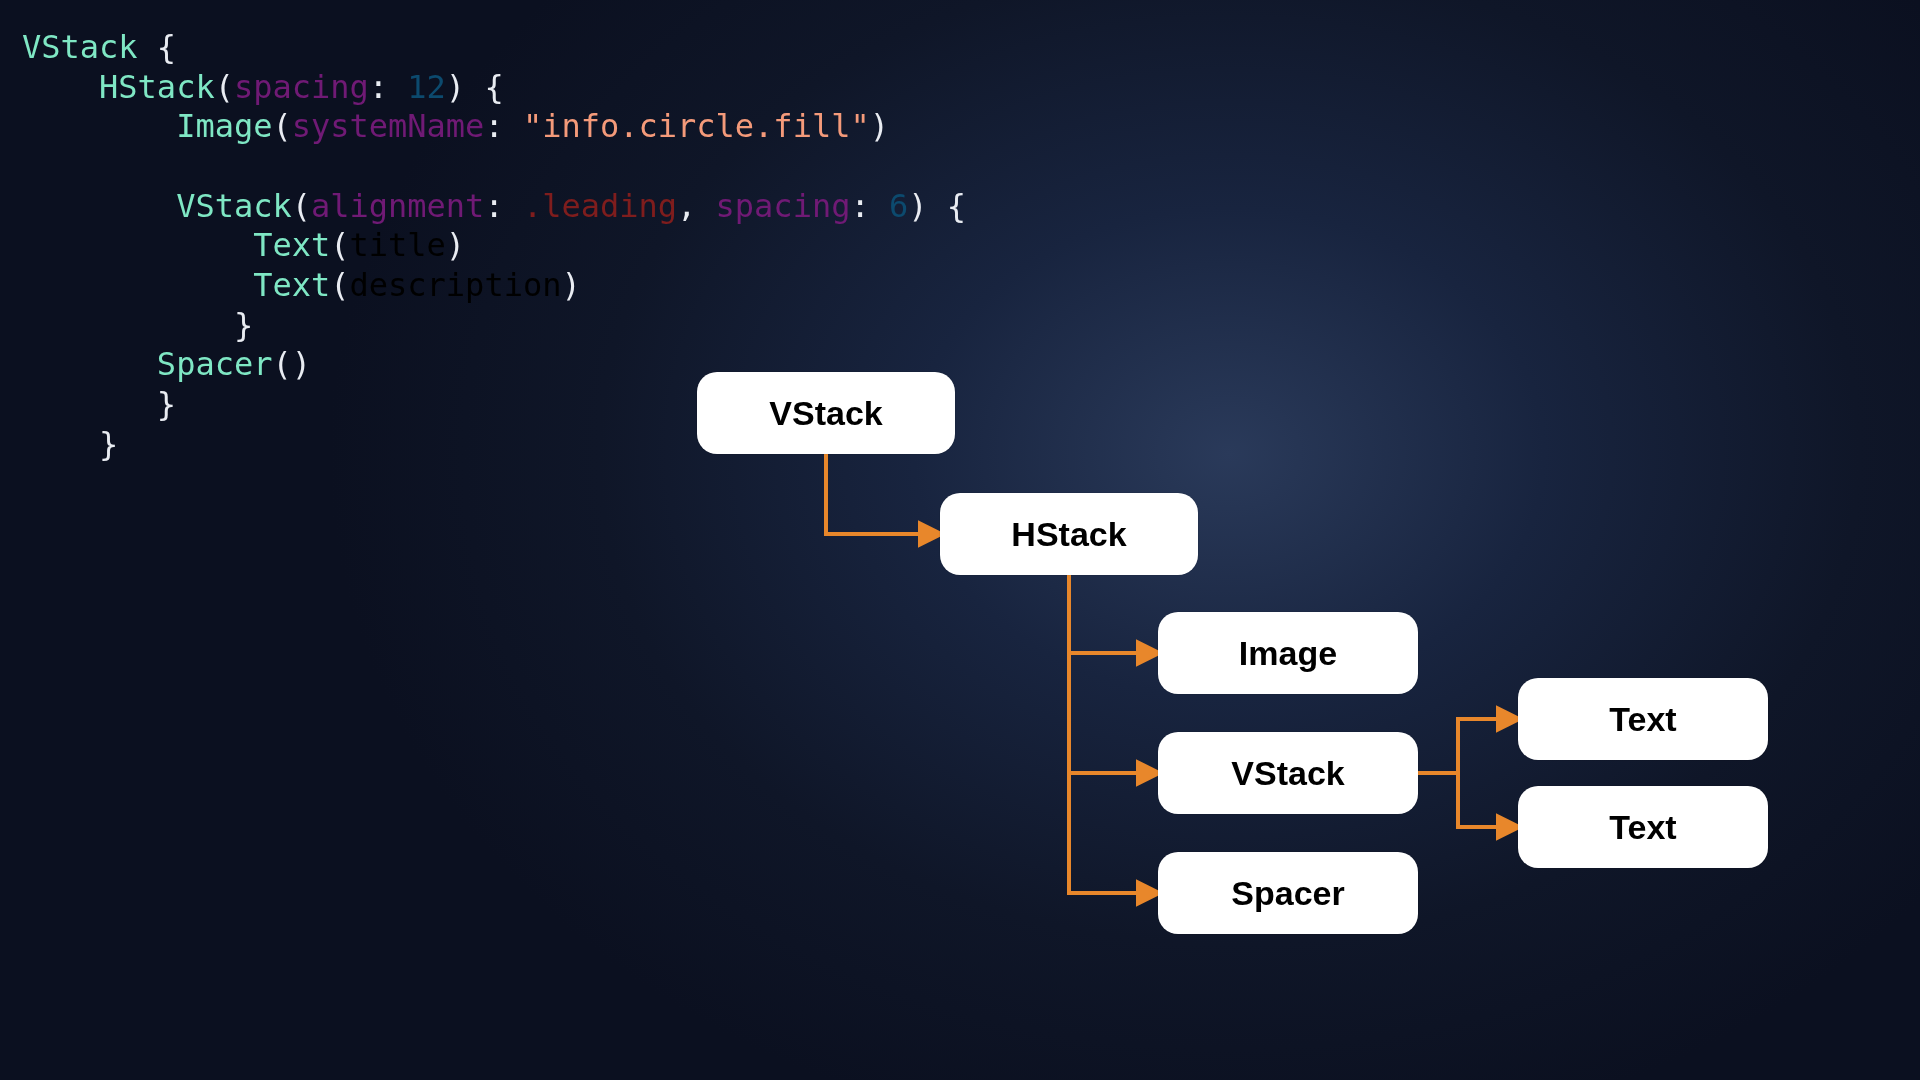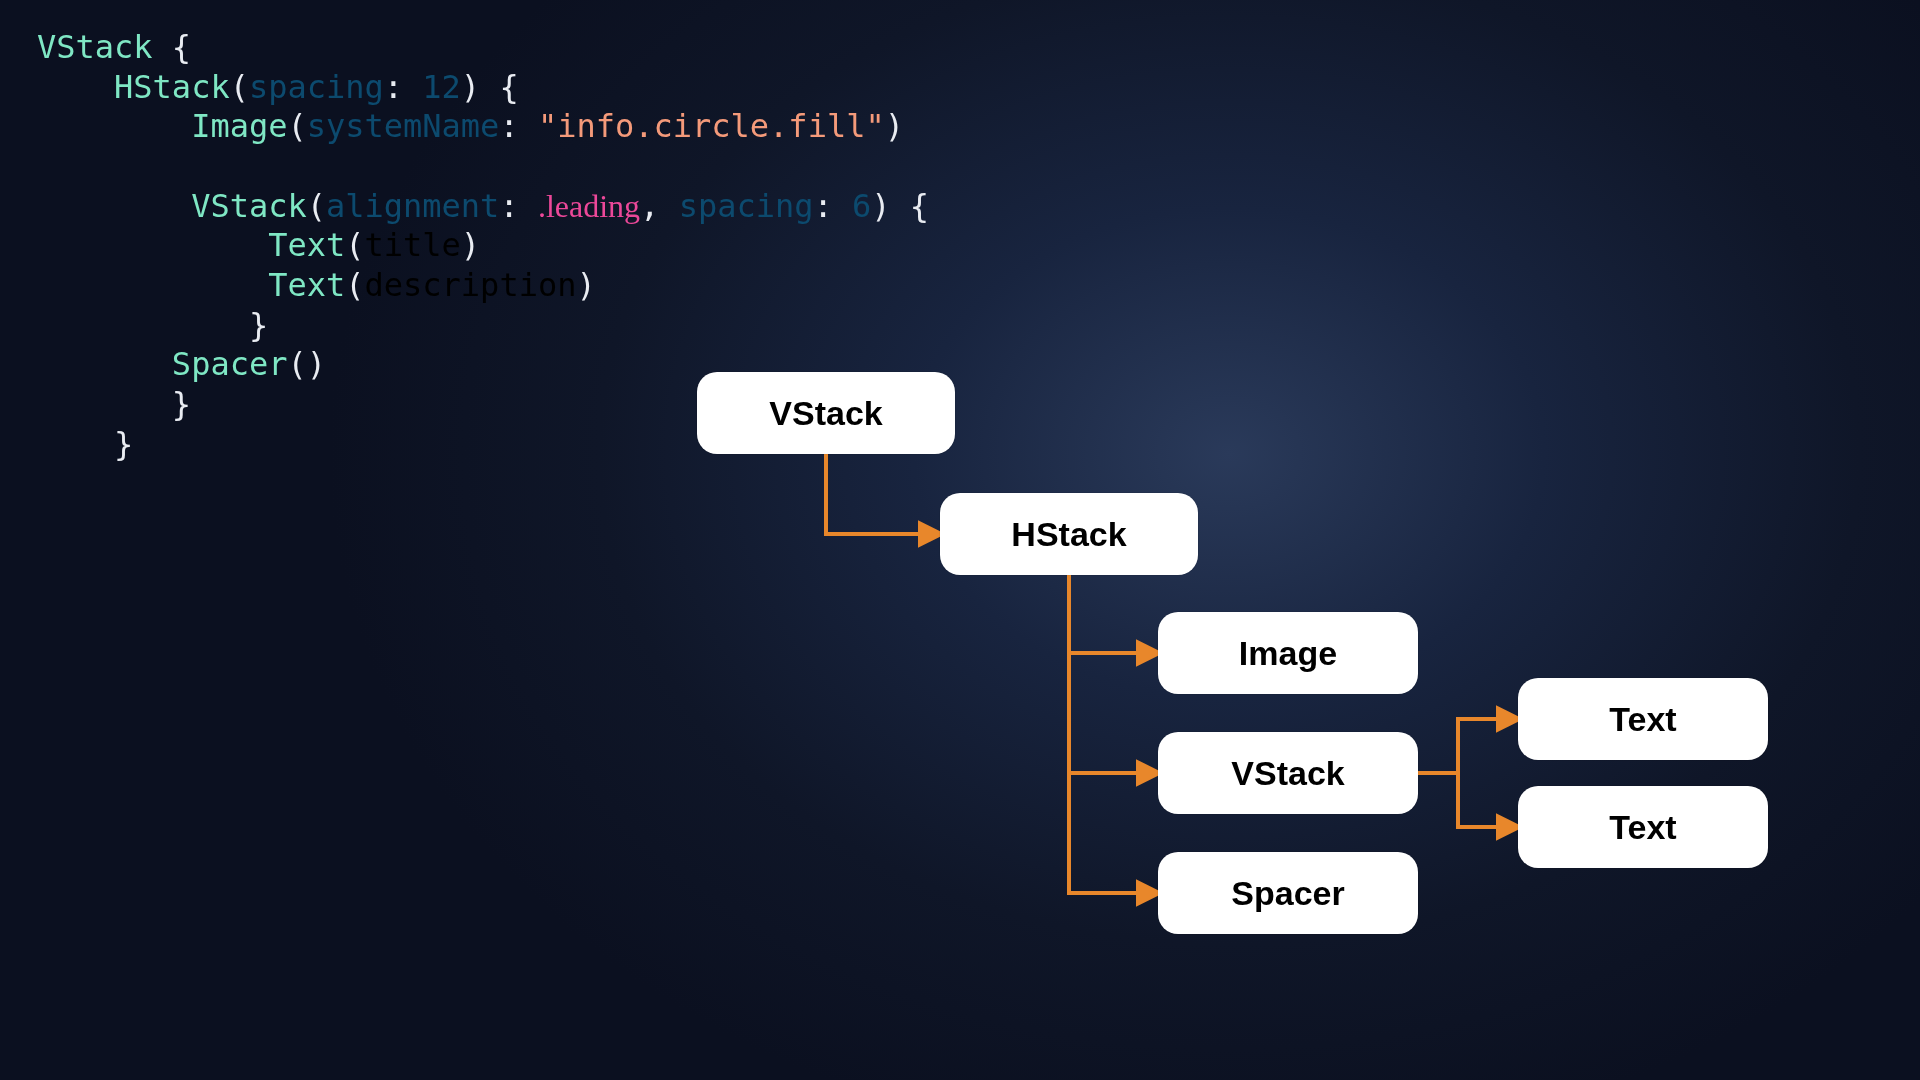--- a/index.html
+++ b/index.html
@@ -6,33 +6,33 @@
   html, body { width: 1920px; height: 1080px; overflow: hidden; }
   body {
     background: radial-gradient(ellipse 900px 700px at 64% 42%, #2a3a5a 0%, #18243f 35%, #0f1628 70%, #0b1020 100%);
     font-family: ui-monospace, "SF Mono", Menlo, Consolas, monospace;
     position: relative;
   }
 
   
   .code {
     position: absolute;
-    left: 37px;
+    left: 22px;
     top: 28px;
     font-size: 32px;
     line-height: 1.24;
     white-space: pre;
     color: #e9ecf2;
     font-weight: 500;
   }
   .t-type   { color: #7fe7c4; }   
-  .t-param  { color: #0c4a6e; }   
+  .t-param  { color: #701a75; }   
   .t-num    { color: #0c4a6e; }   
   .t-str    { color: #f49a7a; }   
-  .t-enum   { color: #ec4899; font-family: Liberation Serif, serif; }   
+  .t-enum   { color: #7f1d1d; }   
   .t-var    { color: #000000; }   
   .t-punc   { color: #e9ecf2; }
 
   
   .node {
     position: absolute;
     background: #ffffff;
     color: #000000;
     font-family: -apple-system, "Helvetica Neue", Arial, sans-serif;
     font-weight: 700;

